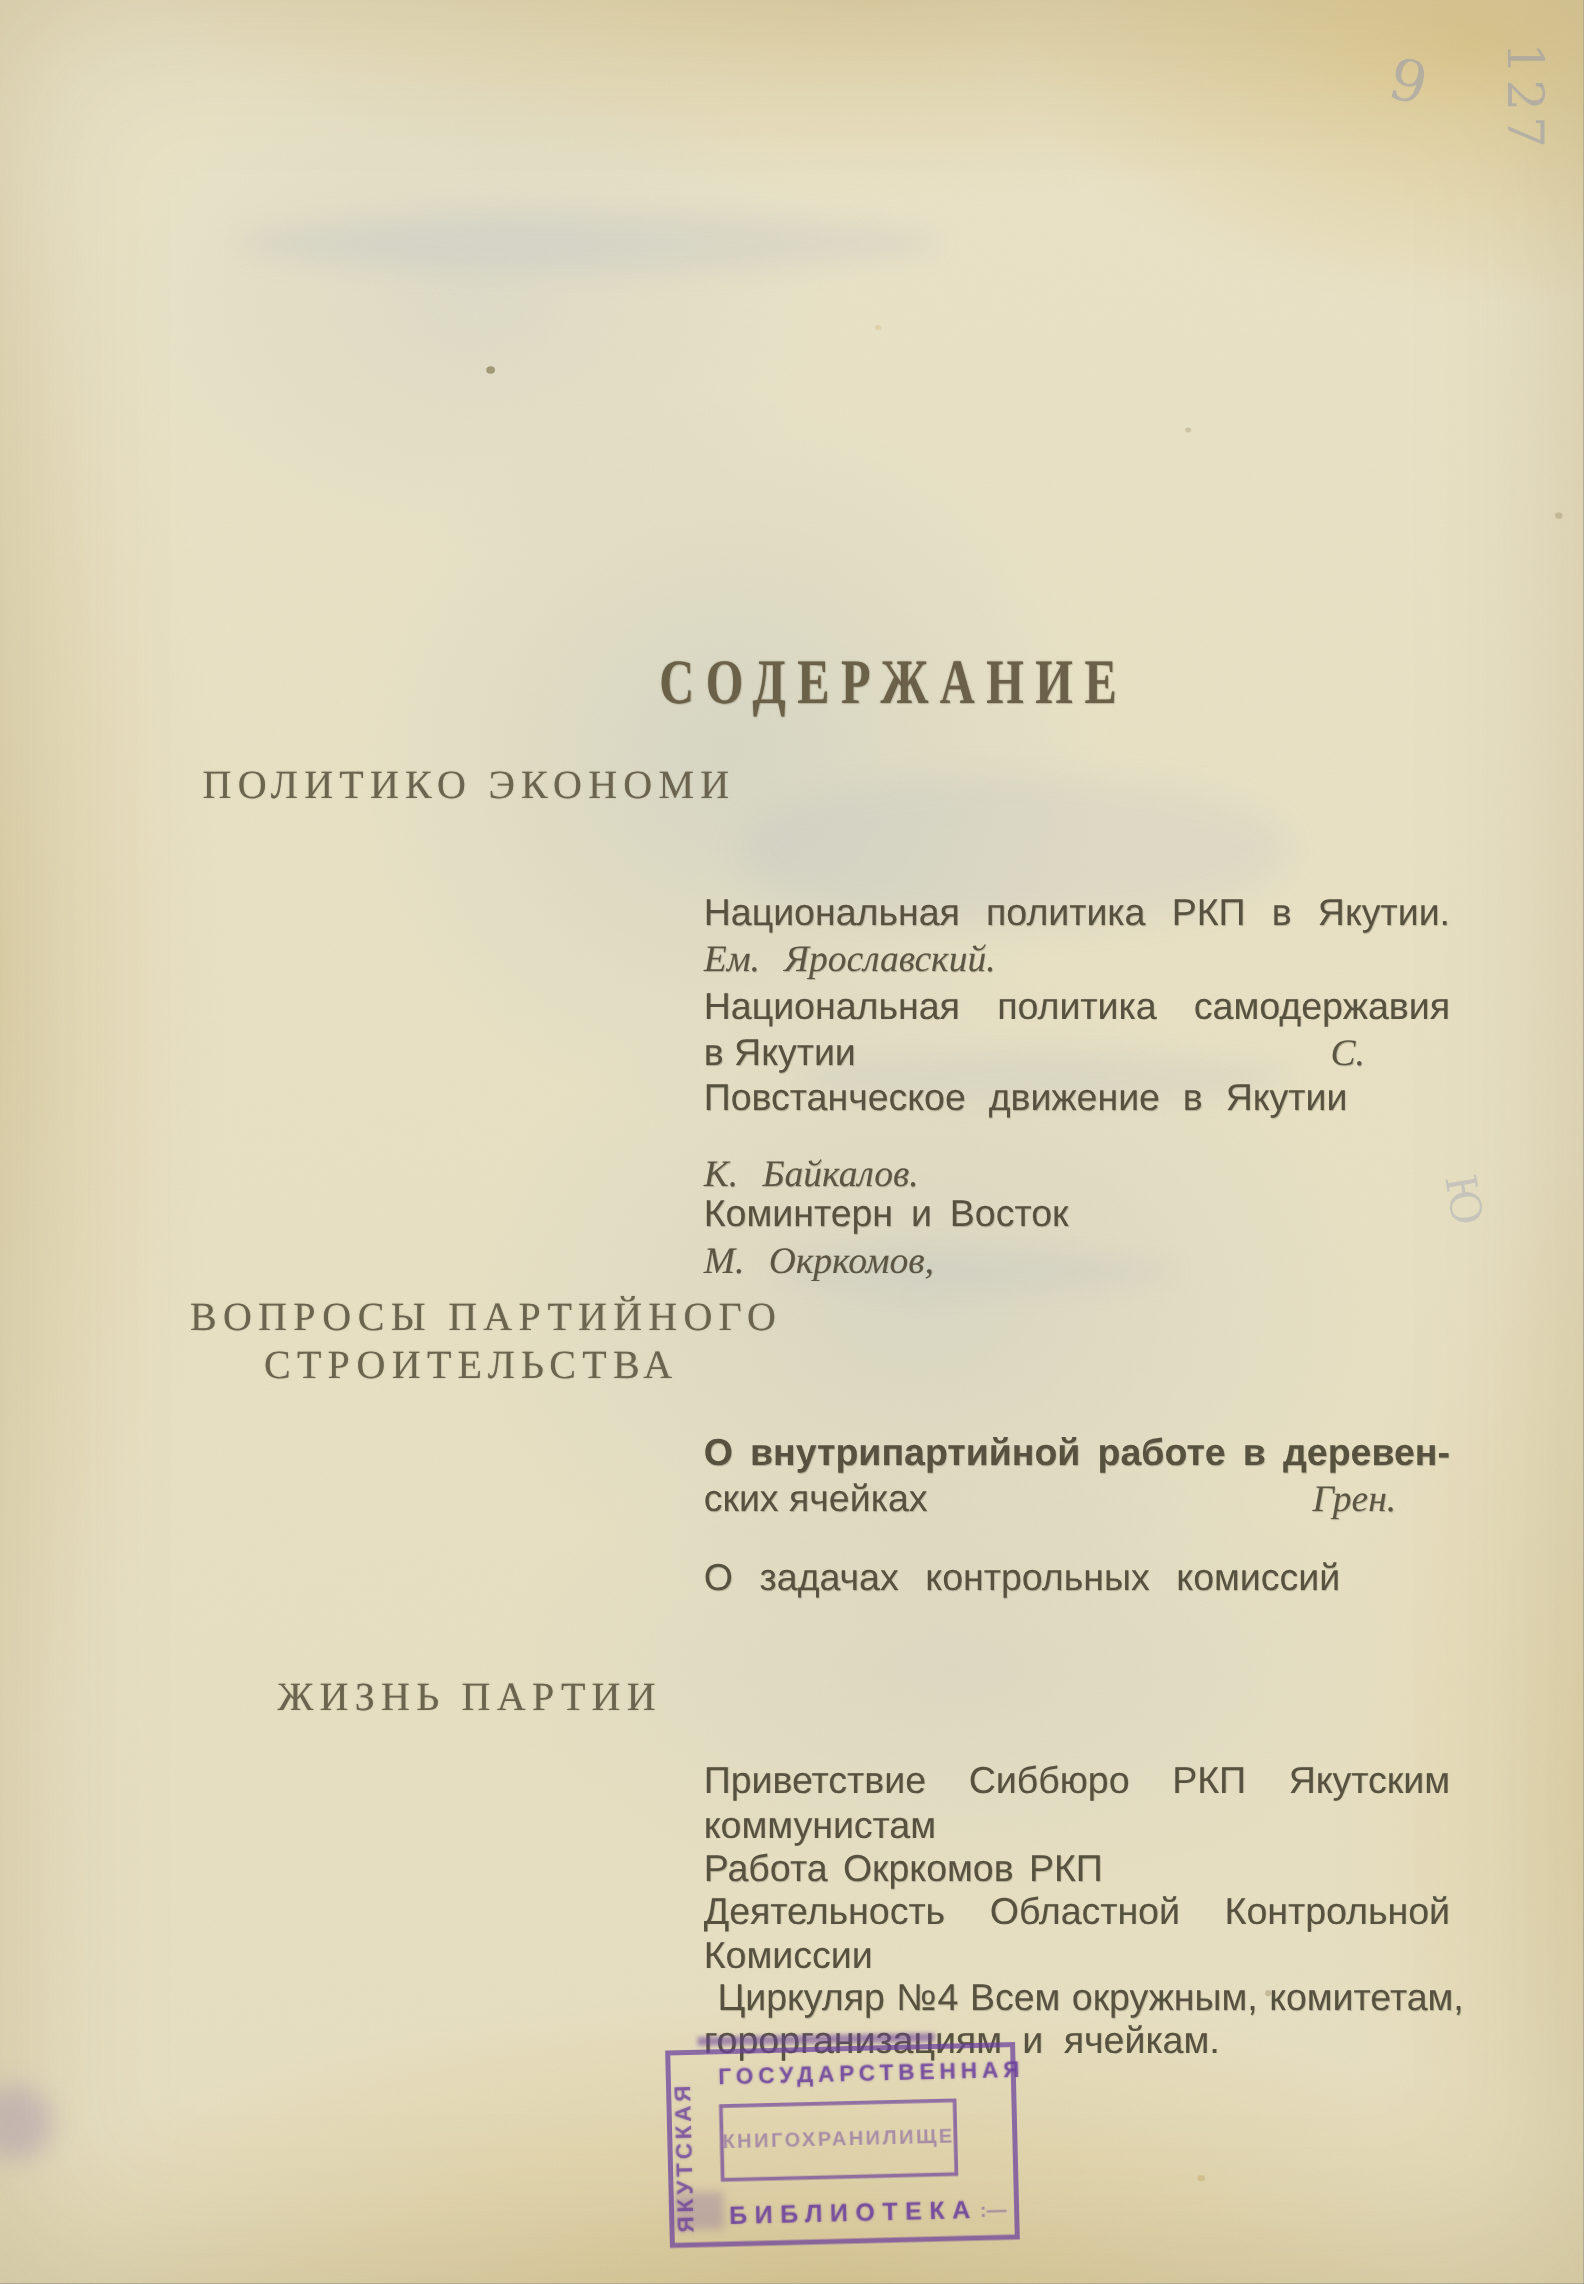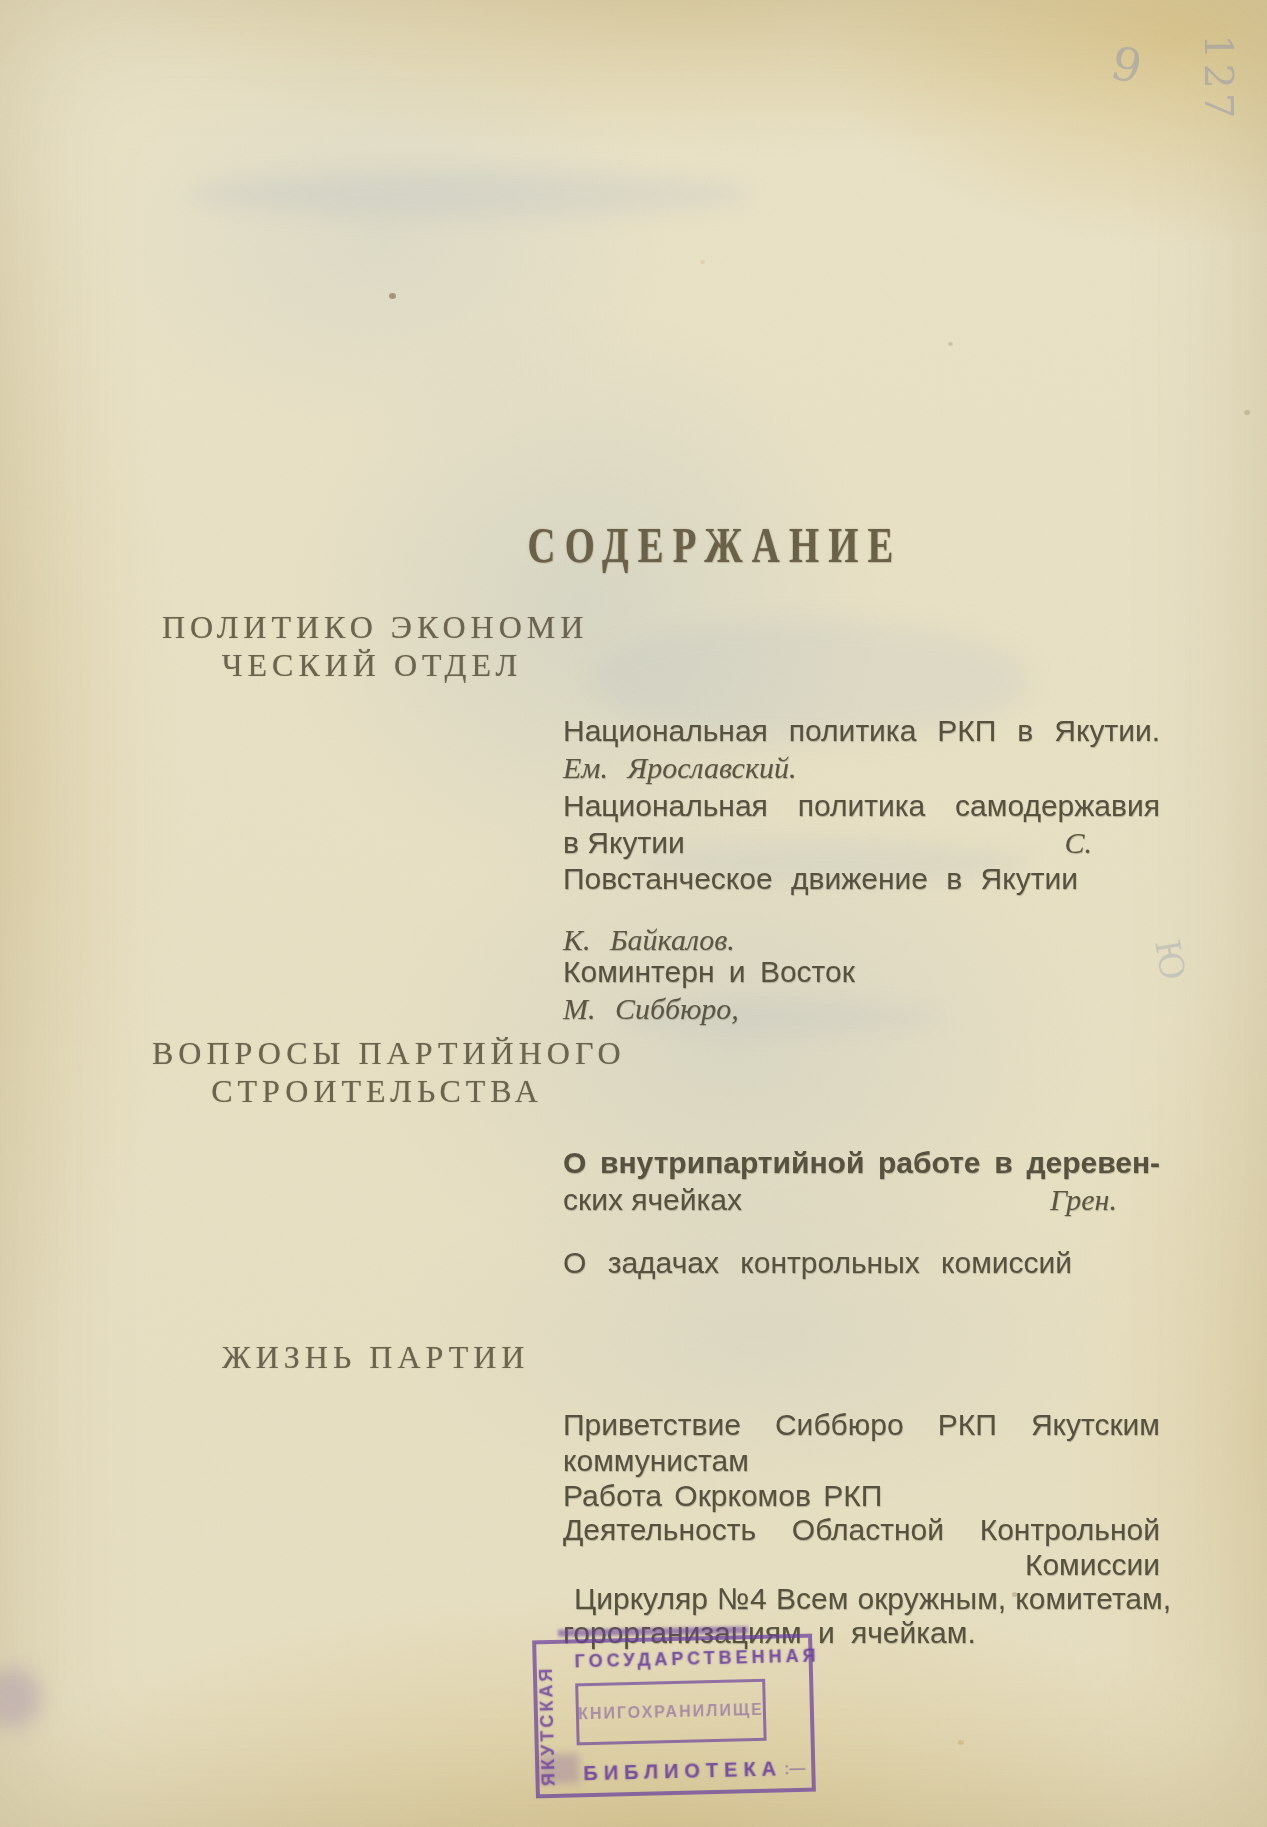--- a/index.html
+++ b/index.html
@@ -158,42 +158,41 @@
   <div class="speck" style="left:958px;top:1740px;width:6px;height:5px;opacity:.4;background:rgba(170,130,40,.6);"></div>
 
   <div class="pencil pencil-1">9</div>
   <div class="pencil pencil-2">127</div>
   <div class="pencil pencil-3">Ю</div>
 
   <div class="doc-title">СОДЕРЖАНИЕ</div>
 
   <div class="sec-heading" style="left:162px;top:608px;width:420px;">
     <div>ПОЛИТИКО ЭКОНОМИ</div>
-    <div>ЧЕСКИЙ ОТДЕЛ</div>
   </div>
 
   <div class="line just" style="top:712px;">Национальная политика РКП в Якутии.</div>
   <div class="line author-line" style="top:749px;padding-right:45px;width:552px;">
     <span class="author">Ем. Ярославский.</span>
   </div>
 
   <div class="line just" style="top:787px;">Национальная политика самодержавия</div>
   <div class="line split" style="top:824px;padding-right:68px;width:529px;">
     <span>в Якутии</span>
     <span class="author">С.</span>
   </div>
 
   <div class="line" style="top:860px;word-spacing:10px;">Повстанческое движение в Якутии</div>
   <div class="line author-line" style="top:921px;padding-right:45px;width:552px;">
     <span class="author">К. Байкалов.</span>
   </div>
 
   <div class="line" style="top:953px;word-spacing:6px;">Коминтерн и Восток</div>
   <div class="line author-line" style="top:990px;padding-right:40px;width:557px;">
-    <span class="author">М. Сиббюро,</span>
+    <span class="author">М. Окркомов,</span>
   </div>
 
   <div class="sec-heading" style="left:152px;top:1034px;width:450px;">
     <div>ВОПРОСЫ ПАРТИЙНОГО</div>
     <div>СТРОИТЕЛЬСТВА</div>
   </div>
 
   <div class="line just" style="top:1144px;font-weight:bold;">О внутрипартийной работе в деревен-</div>
   <div class="line split" style="top:1181px;padding-right:43px;width:554px;">
     <span>ских ячейках</span>
@@ -205,21 +204,21 @@
   <div class="sec-heading" style="left:222px;top:1338px;text-align:left;">
     <div>ЖИЗНЬ ПАРТИИ</div>
   </div>
 
   <div class="line just" style="top:1406px;">Приветствие Сиббюро РКП Якутским</div>
   <div class="line" style="top:1442px;">коммунистам</div>
 
   <div class="line" style="top:1477px;word-spacing:4px;">Работа Окркомов РКП</div>
 
   <div class="line just" style="top:1511px;">Деятельность Областной Контрольной</div>
-  <div class="line" style="top:1546px;text-align:right;">Комиссии</div>
+  <div class="line" style="top:1546px;">Комиссии</div>
 
   <div class="line just" style="top:1580px;margin-left:11px;">Циркуляр №4 Всем окружным, комитетам,</div>
   <div class="line" style="top:1614px;word-spacing:8px;">горорганизациям и ячейкам.</div>
 
   <div class="stamp-smear"></div>
   <div class="edge-smudge"></div>
   <div class="stamp">
     <div class="stamp-side">ЯКУТСКАЯ</div>
     <div class="stamp-l1">ГОСУДАРСТВЕННАЯ</div>
     <div class="stamp-inner">

